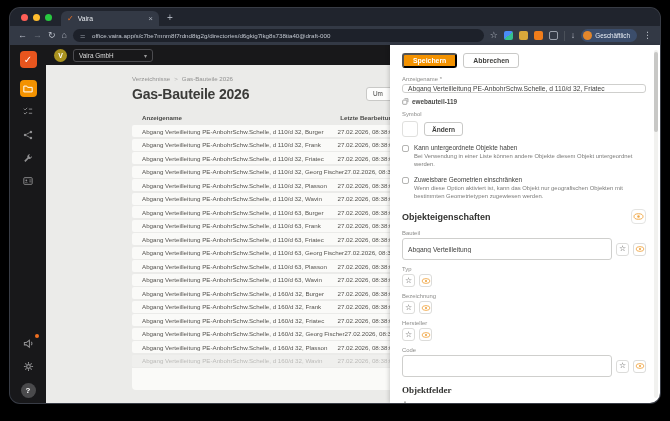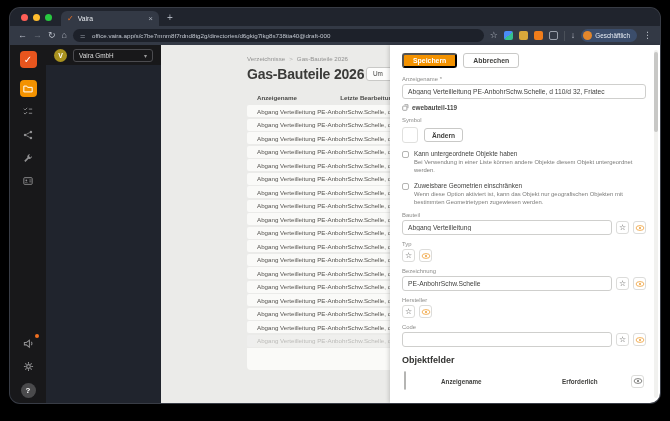--- a/index.html
+++ b/index.html
@@ -43,21 +43,21 @@
   .logo { width:17px; height:17px; border-radius:4px; background:#e8551e; color:#fff;
     font-weight:800; font-size:10px; display:grid; place-items:center; margin-bottom:9px; }
   .navitem { width:17px; height:17px; display:grid; place-items:center; color:#909092; margin:3px 0; }
   .navitem.active { background:#f39200; border-radius:4px; color:#fff; }
   .spacer { flex:1; }
   .badgewrap { position:relative; }
   .badge { position:absolute; top:-1px; right:-2px; width:4px; height:4px; border-radius:50%; background:#f07020; }
   .help { width:15px; height:15px; border-radius:50%; background:#4a4a4c; color:#fff;
     font-size:8px; font-weight:700; display:grid; place-items:center; margin-top:5px; }
 
-  .contentcol { flex:1; display:flex; flex-direction:row; min-width:0; overflow:hidden; }
+  .contentcol { flex:1; display:flex; flex-direction:column; min-width:0; overflow:hidden; }
   .topbar { height:20px; background:#18181a; display:flex; align-items:center; gap:6px; padding:0 8px; flex-shrink:0; }
   .uav { width:13px; height:13px; border-radius:50%; background:#a9921f; color:#fff;
     font-size:7px; font-weight:700; display:grid; place-items:center; }
   .orgpill { width:80px; height:13px; border:1px solid #4b4b4f; border-radius:3px; color:#ddd;
     font-size:6.4px; display:flex; align-items:center; justify-content:space-between; padding:0 5px; }
   .orgpill .chev { color:#9a9a9c; font-size:6px; }
 
   .main { flex:1; background:#ebebe9; position:relative; padding:10px 0 0 86px; overflow:hidden; }
   .crumbs { font-size:6.2px; color:#919190; display:flex; gap:4px; margin-bottom:4px; }
   .crumbs .sep { color:#b0b0ae; }
@@ -75,21 +75,21 @@
 
   
   .panel { width:270px; background:#fff; flex-shrink:0; position:relative;
     padding:8px 14px 0 12px; box-shadow:-1px 0 4px rgba(0,0,0,.18); display:flex; flex-direction:column; overflow:hidden; }
   .btnrow { display:flex; gap:6px; margin-bottom:2px; }
   .btn { height:15px; border-radius:3px; font-size:6.9px; font-weight:700;
     display:inline-flex; align-items:center; padding:0 9px; }
   .btn.save { background:#f39200; color:#fff; }
   .btn.ghost { background:#fff; border:1px solid #c9c9c7; color:#3f3f3d; }
   .flabel { font-size:5.9px; color:#8d8d8b; margin:6px 0 2px; }
-  .tinput { height:15px; border:1px solid #cfcfcd; border-radius:3px; font-size:6.7px;
+  .tinput { height:22px; border:1px solid #cfcfcd; border-radius:3px; font-size:6.7px;
     color:#3f3f3d; padding:0 5px; width:100%; background:#fff; font-family:inherit; }
   .slug { display:flex; align-items:center; gap:3px; margin-top:5px;
     font-size:6.4px; font-weight:700; color:#4a4a48; }
   .symrow { display:flex; align-items:center; gap:6px; margin-top:2px; }
   .symbox { width:16px; height:16px; border:1px solid #e0e0de; border-radius:3px; background:#fff; }
   .btn.small { height:14px; font-size:6.6px; padding:0 7px; }
   .cb { display:flex; gap:5px; margin-top:7px; }
   .cbx { width:7px; height:7px; border:1px solid #b5b5b3; border-radius:2px; background:#fff; flex-shrink:0; margin-top:1px; }
   .cb .cl { font-size:6.4px; color:#3f3f3d; }
   .cb .cd { font-size:5.9px; color:#7c7c7a; line-height:1.4; margin-top:1px; }
@@ -359,20 +359,29 @@
 
   <div class="cb">
     <span class="cbx"></span>
     <span>
       <div class="cl">Zuweisbare Geometrien einschränken</div>
       <div class="cd">Wenn diese Option aktiviert ist, kann das Objekt nur geografischen Objekten mit bestimmten Geometrietypen zugewiesen werden.</div>
     </span>
   </div>
 </div>
 
+        <div class="secthead">
+          <span class="st">Objekteigenschaften</span>
+          <span class="iconbtn">
+            <svg width="11" height="7" viewBox="0 0 16 10">
+                <ellipse cx="8" cy="5" rx="6.5" ry="4" fill="none" stroke="#f0a542" stroke-width="1.4"></ellipse>
+                <circle cx="8" cy="5" r="1.8" fill="#f0a542"></circle>
+              </svg>
+          </span>
+        </div>
 
         <div id="panel-fields">
   <div>
     <div class="flabel f-label">Bauteil</div>
     <div class="fieldrow">
       <input class="tinput f-input" value="Abgang Verteilleitung" style="">
       <span class="sqbtn">
                   <span class="starg">☆</span>
                 </span>
       <span class="sqbtn">
@@ -395,21 +404,20 @@
                     <ellipse cx="8" cy="5" rx="6.5" ry="4" fill="none" stroke="#f0a542" stroke-width="1.4"></ellipse>
                     <circle cx="8" cy="5" r="1.8" fill="#f0a542"></circle>
                   </svg>
       </span>
     </div>
   </div>
 
   <div>
     <div class="flabel f-label">Bezeichnung</div>
     <div class="fieldrow">
-      <input class="tinput f-input" value="PE-AnbohrSchw.Schelle" style="">
       <span class="sqbtn">
                   <span class="starg">☆</span>
                 </span>
       <span class="sqbtn">
         <svg width="10" height="6" viewBox="0 0 16 10">
                     <ellipse cx="8" cy="5" rx="6.5" ry="4" fill="none" stroke="#f0a542" stroke-width="1.4"></ellipse>
                     <circle cx="8" cy="5" r="1.8" fill="#f0a542"></circle>
                   </svg>
       </span>
     </div>
@@ -440,21 +448,21 @@
       <span class="sqbtn">
         <svg width="10" height="6" viewBox="0 0 16 10">
                     <ellipse cx="8" cy="5" rx="6.5" ry="4" fill="none" stroke="#f0a542" stroke-width="1.4"></ellipse>
                     <circle cx="8" cy="5" r="1.8" fill="#f0a542"></circle>
                   </svg>
       </span>
     </div>
   </div>
 </div>
 
-        <div class="secthead" style="margin-top:8px;">
+        <div class="secthead" style="margin-top:8px;font-family:Liberation Serif, serif;">
           <span class="st">Objektfelder</span>
         </div>
 
         <div class="oftable">
           <div class="ofrow header">
             <span class="c-cb"><span class="cbx"></span></span>
             <span class="c-ic"></span>
             <span class="c-name">Anzeigename</span>
             <span class="c-req" style="font-size:6.3px;color:#3f3f3d;">Erforderlich</span>
             <span class="c-ctl">

